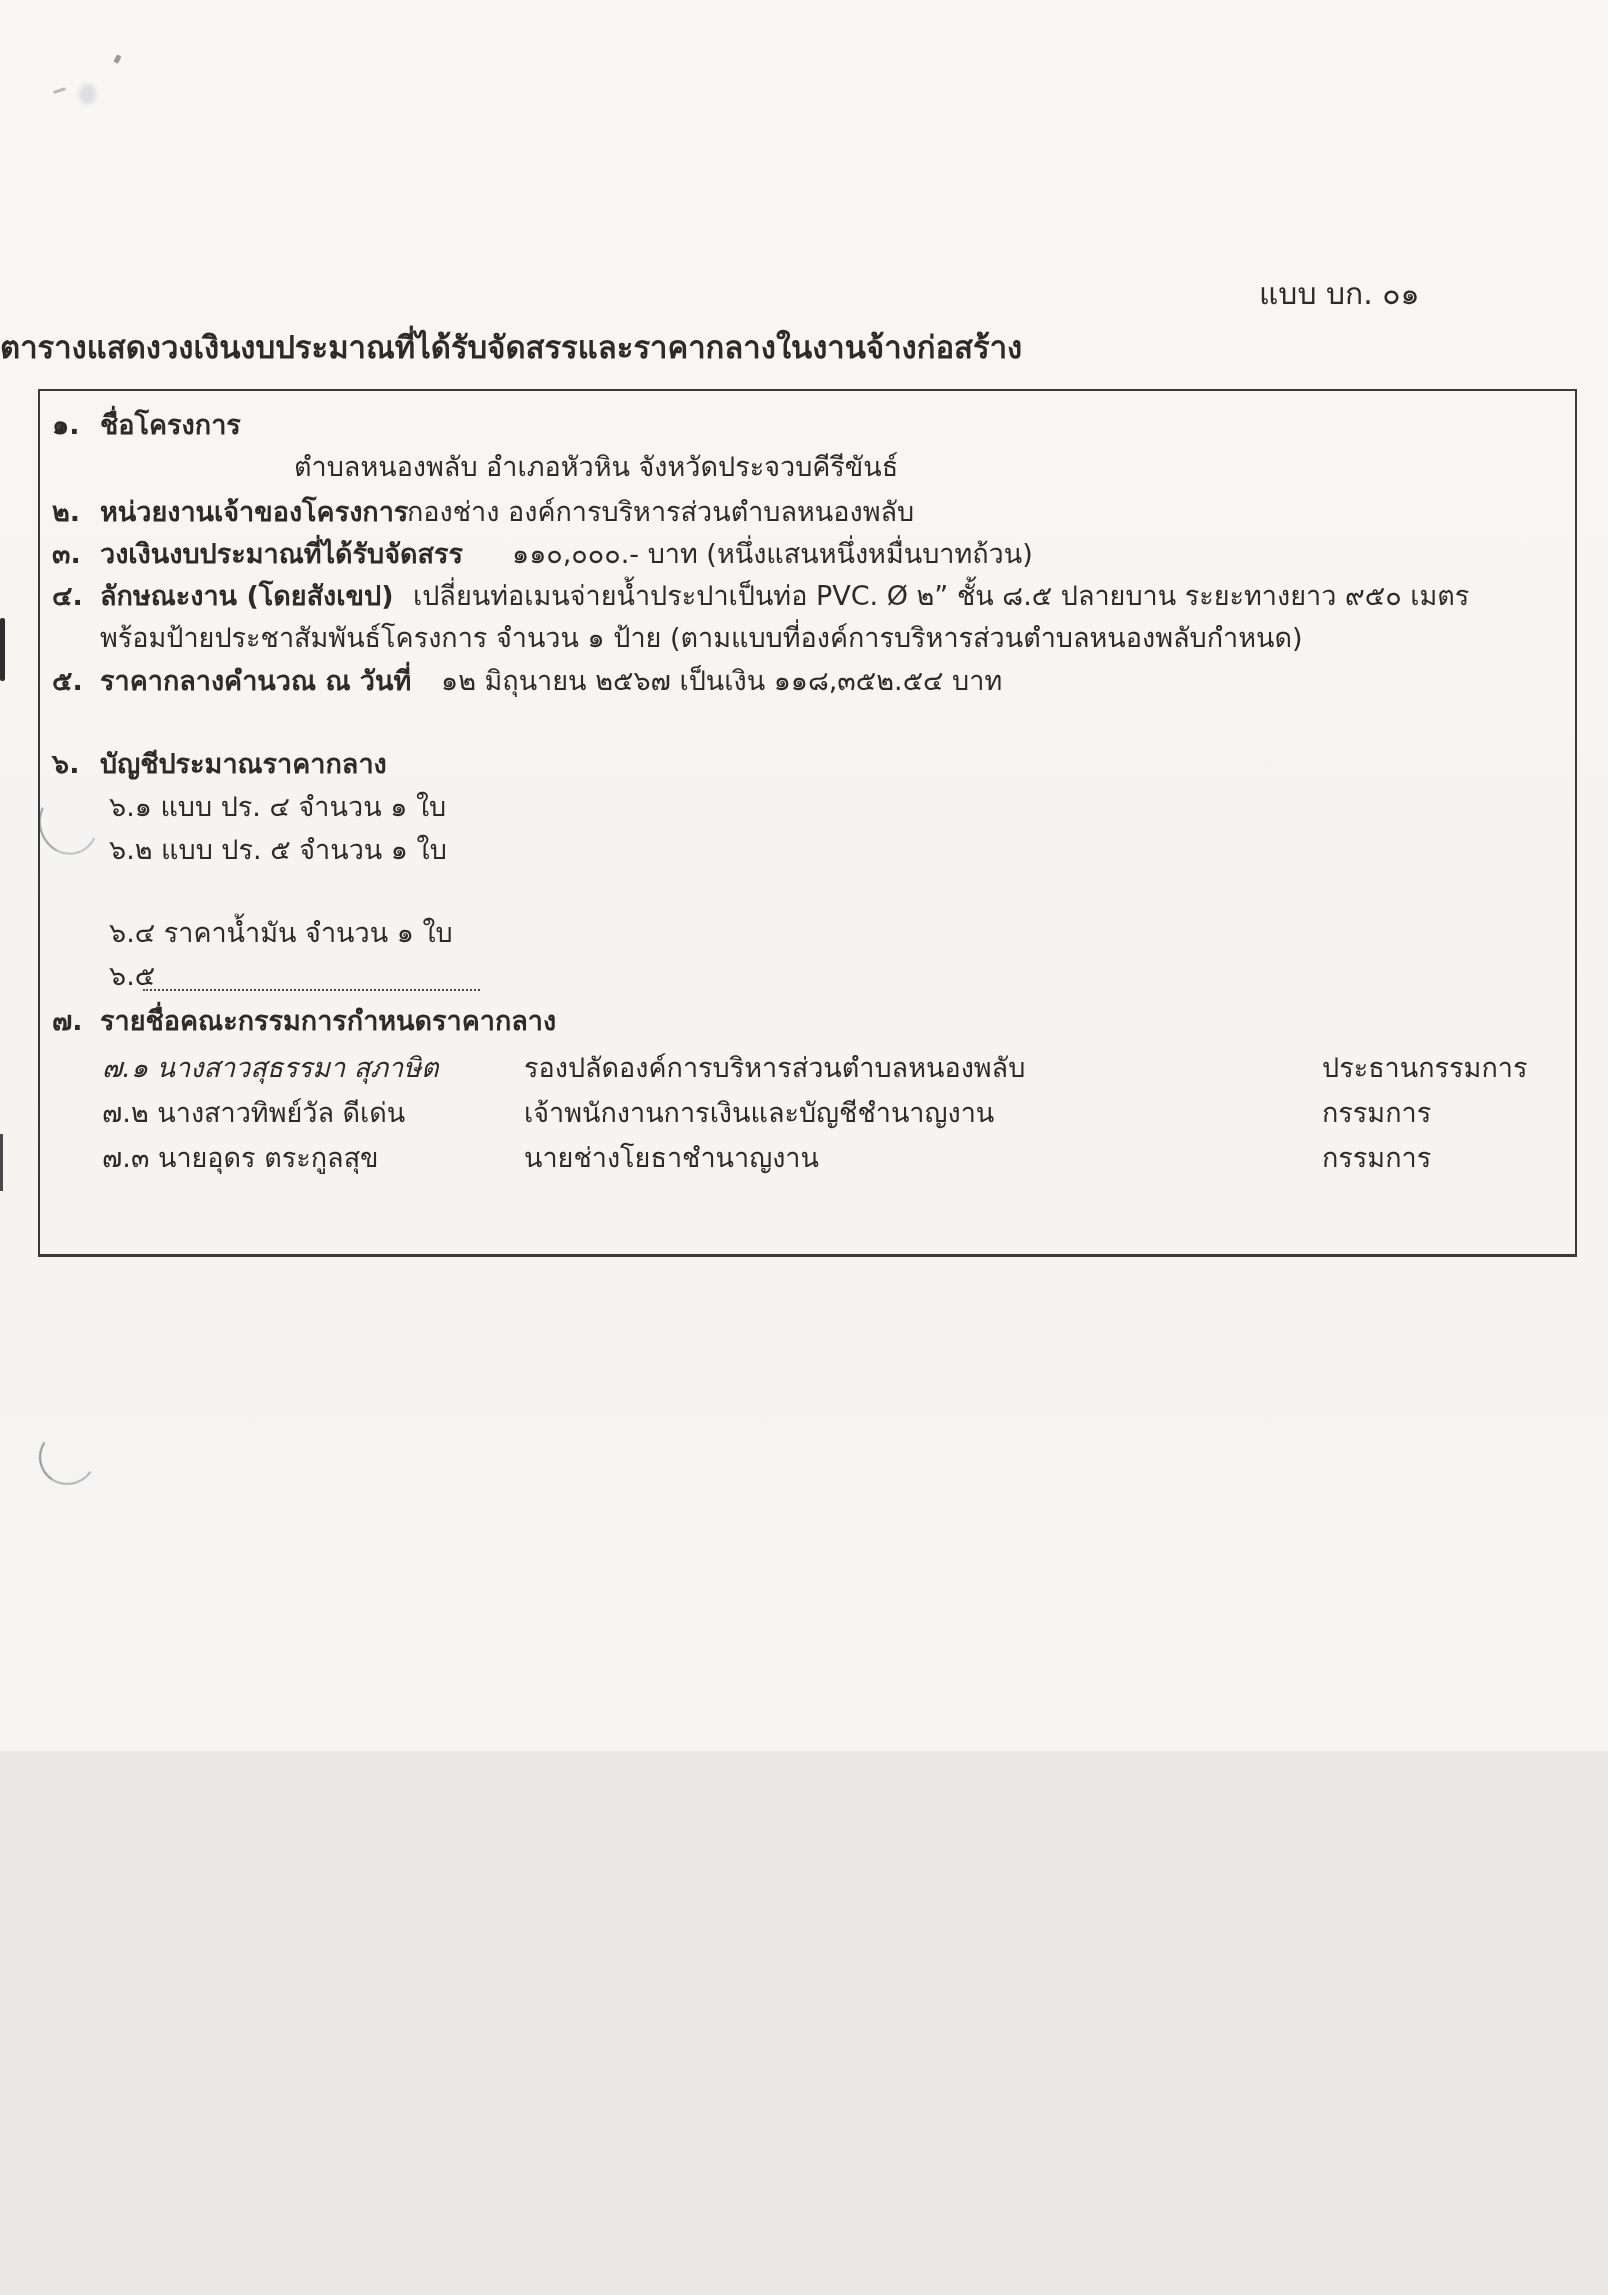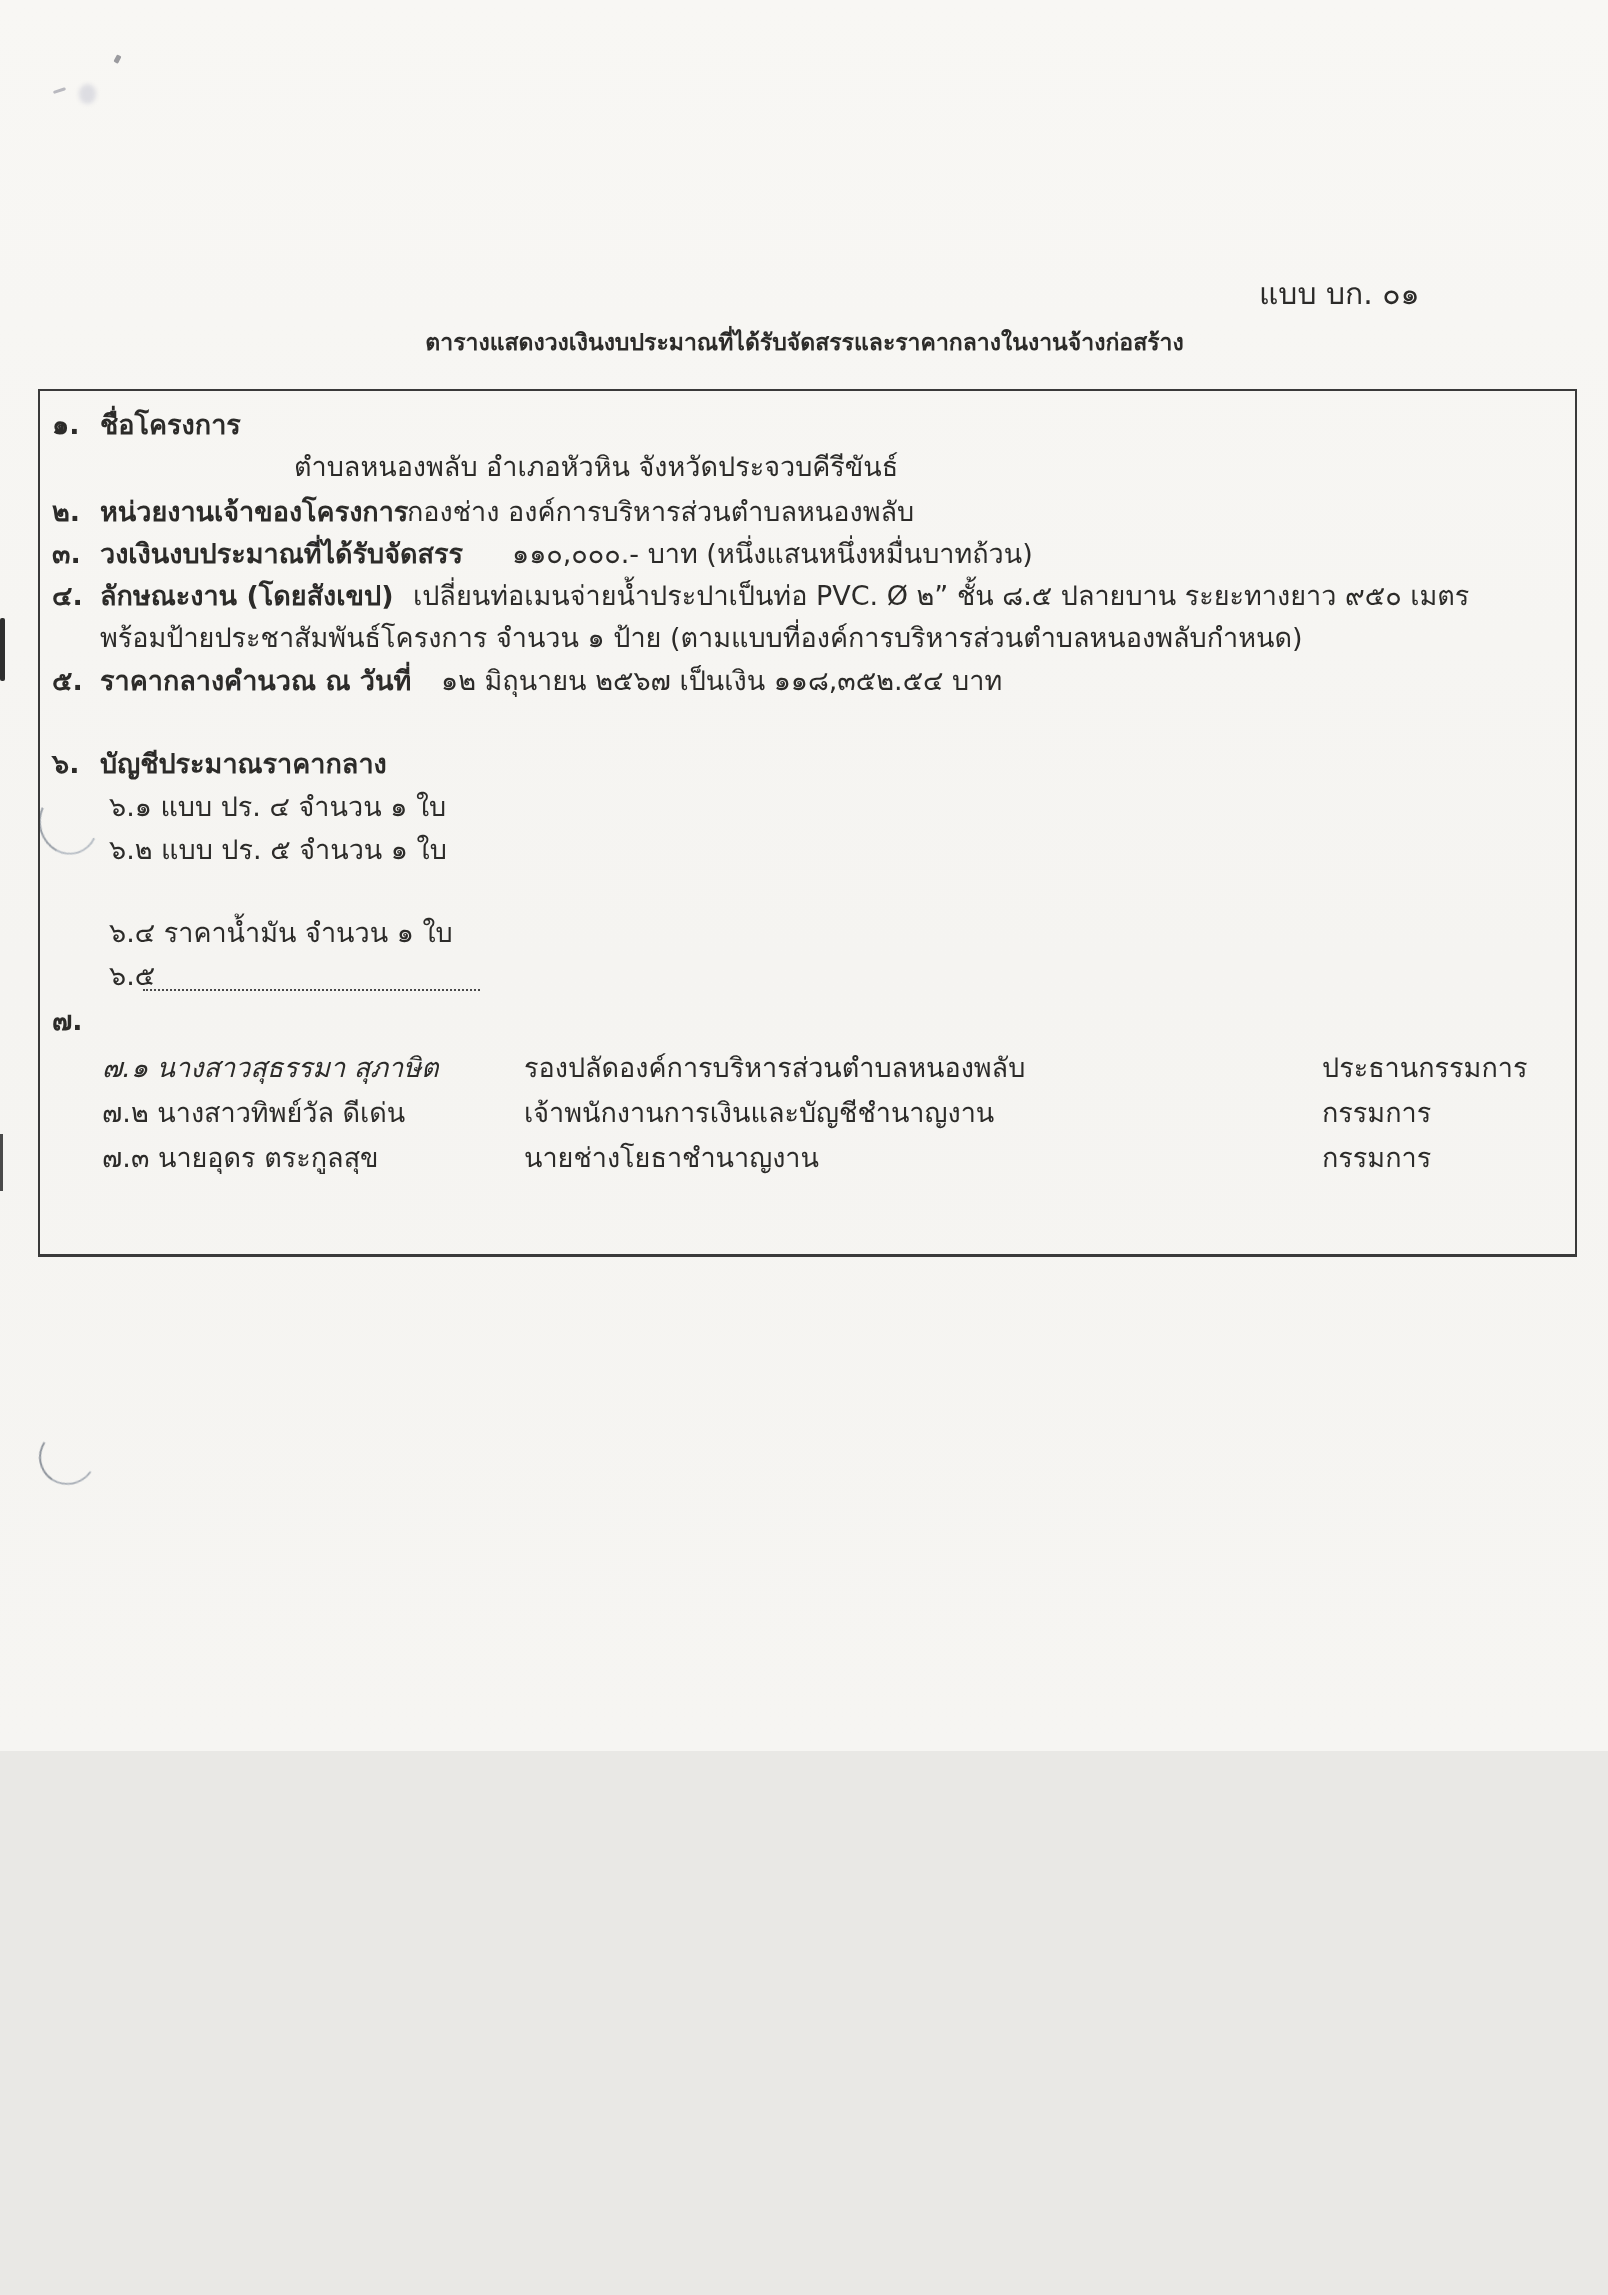--- a/index.html
+++ b/index.html
@@ -56,21 +56,21 @@
   <div class="speck speck-1"></div>
   <div class="speck speck-2"></div>
   <div class="speck speck-3"></div>
   <div class="edge-dark-1"></div>
   <div class="edge-dark-2"></div>
   <div class="crescent crescent-1"></div>
   <div class="crescent crescent-2"></div>
 
   <div class="t" style="left:1259px; top:276px; font-size:30px;">แบบ บก. ๐๑</div>
 
-  <div class="t b" style="left:0; right:0; top:329px; text-align:center; font-size:23px; white-space:nowrap;">ตารางแสดงวงเงินงบประมาณที่ได้รับจัดสรรและราคากลางในงานจ้างก่อสร้าง</div>
+  <div class="t b" style="left:0; right:0; top:329px; text-align:left; font-size:31px; white-space:nowrap;">ตารางแสดงวงเงินงบประมาณที่ได้รับจัดสรรและราคากลางในงานจ้างก่อสร้าง</div>
 
   <div class="content-box"></div>
 
   <div class="t b" style="left:52px;  top:409px;">๑.</div>
   <div class="t b" style="left:100px; top:409px;">ชื่อโครงการ</div>
   <div class="t" style="left:294px; top:451px;">ตำบลหนองพลับ อำเภอหัวหิน จังหวัดประจวบคีรีขันธ์</div>
 
   <div class="t b" style="left:52px;  top:496px;">๒.</div>
   <div class="t b" style="left:100px; top:496px;">หน่วยงานเจ้าของโครงการ</div>
   <div class="t" style="left:407px; top:496px;">กองช่าง องค์การบริหารส่วนตำบลหนองพลับ</div>
@@ -90,20 +90,21 @@
 
   <div class="t b" style="left:52px;  top:748px;">๖.</div>
   <div class="t b" style="left:100px; top:748px;">บัญชีประมาณราคากลาง</div>
   <div class="t" style="left:109px; top:791px;">๖.๑ แบบ ปร. ๔ จำนวน ๑ ใบ</div>
   <div class="t" style="left:109px; top:834px;">๖.๒ แบบ ปร. ๕ จำนวน ๑ ใบ</div>
   <div class="t" style="left:109px; top:917px;">๖.๔ ราคาน้ำมัน จำนวน ๑ ใบ</div>
   <div class="t" style="left:109px; top:960px;">๖.๕</div>
   <div class="dotted-line"></div>
 
   <div class="t b" style="left:52px;  top:1005px;">๗.</div>
+  <div class="t b" style="left:100px; top:1005px;">รายชื่อคณะกรรมการกำหนดราคากลาง</div>
 
   <div>
     <div class="t" style="left:102px;  top:1052px;font-style:italic;">๗.๑ นางสาวสุธรรมา สุภาษิต</div>
     <div class="t" style="left:524px;  top:1052px;">รองปลัดองค์การบริหารส่วนตำบลหนองพลับ</div>
     <div class="t" style="left:1322px; top:1052px;">ประธานกรรมการ</div>
   </div>
 
   <div>
     <div class="t" style="left:102px;  top:1097px;">๗.๒ นางสาวทิพย์วัล ดีเด่น</div>
     <div class="t" style="left:524px;  top:1097px;">เจ้าพนักงานการเงินและบัญชีชำนาญงาน</div>

